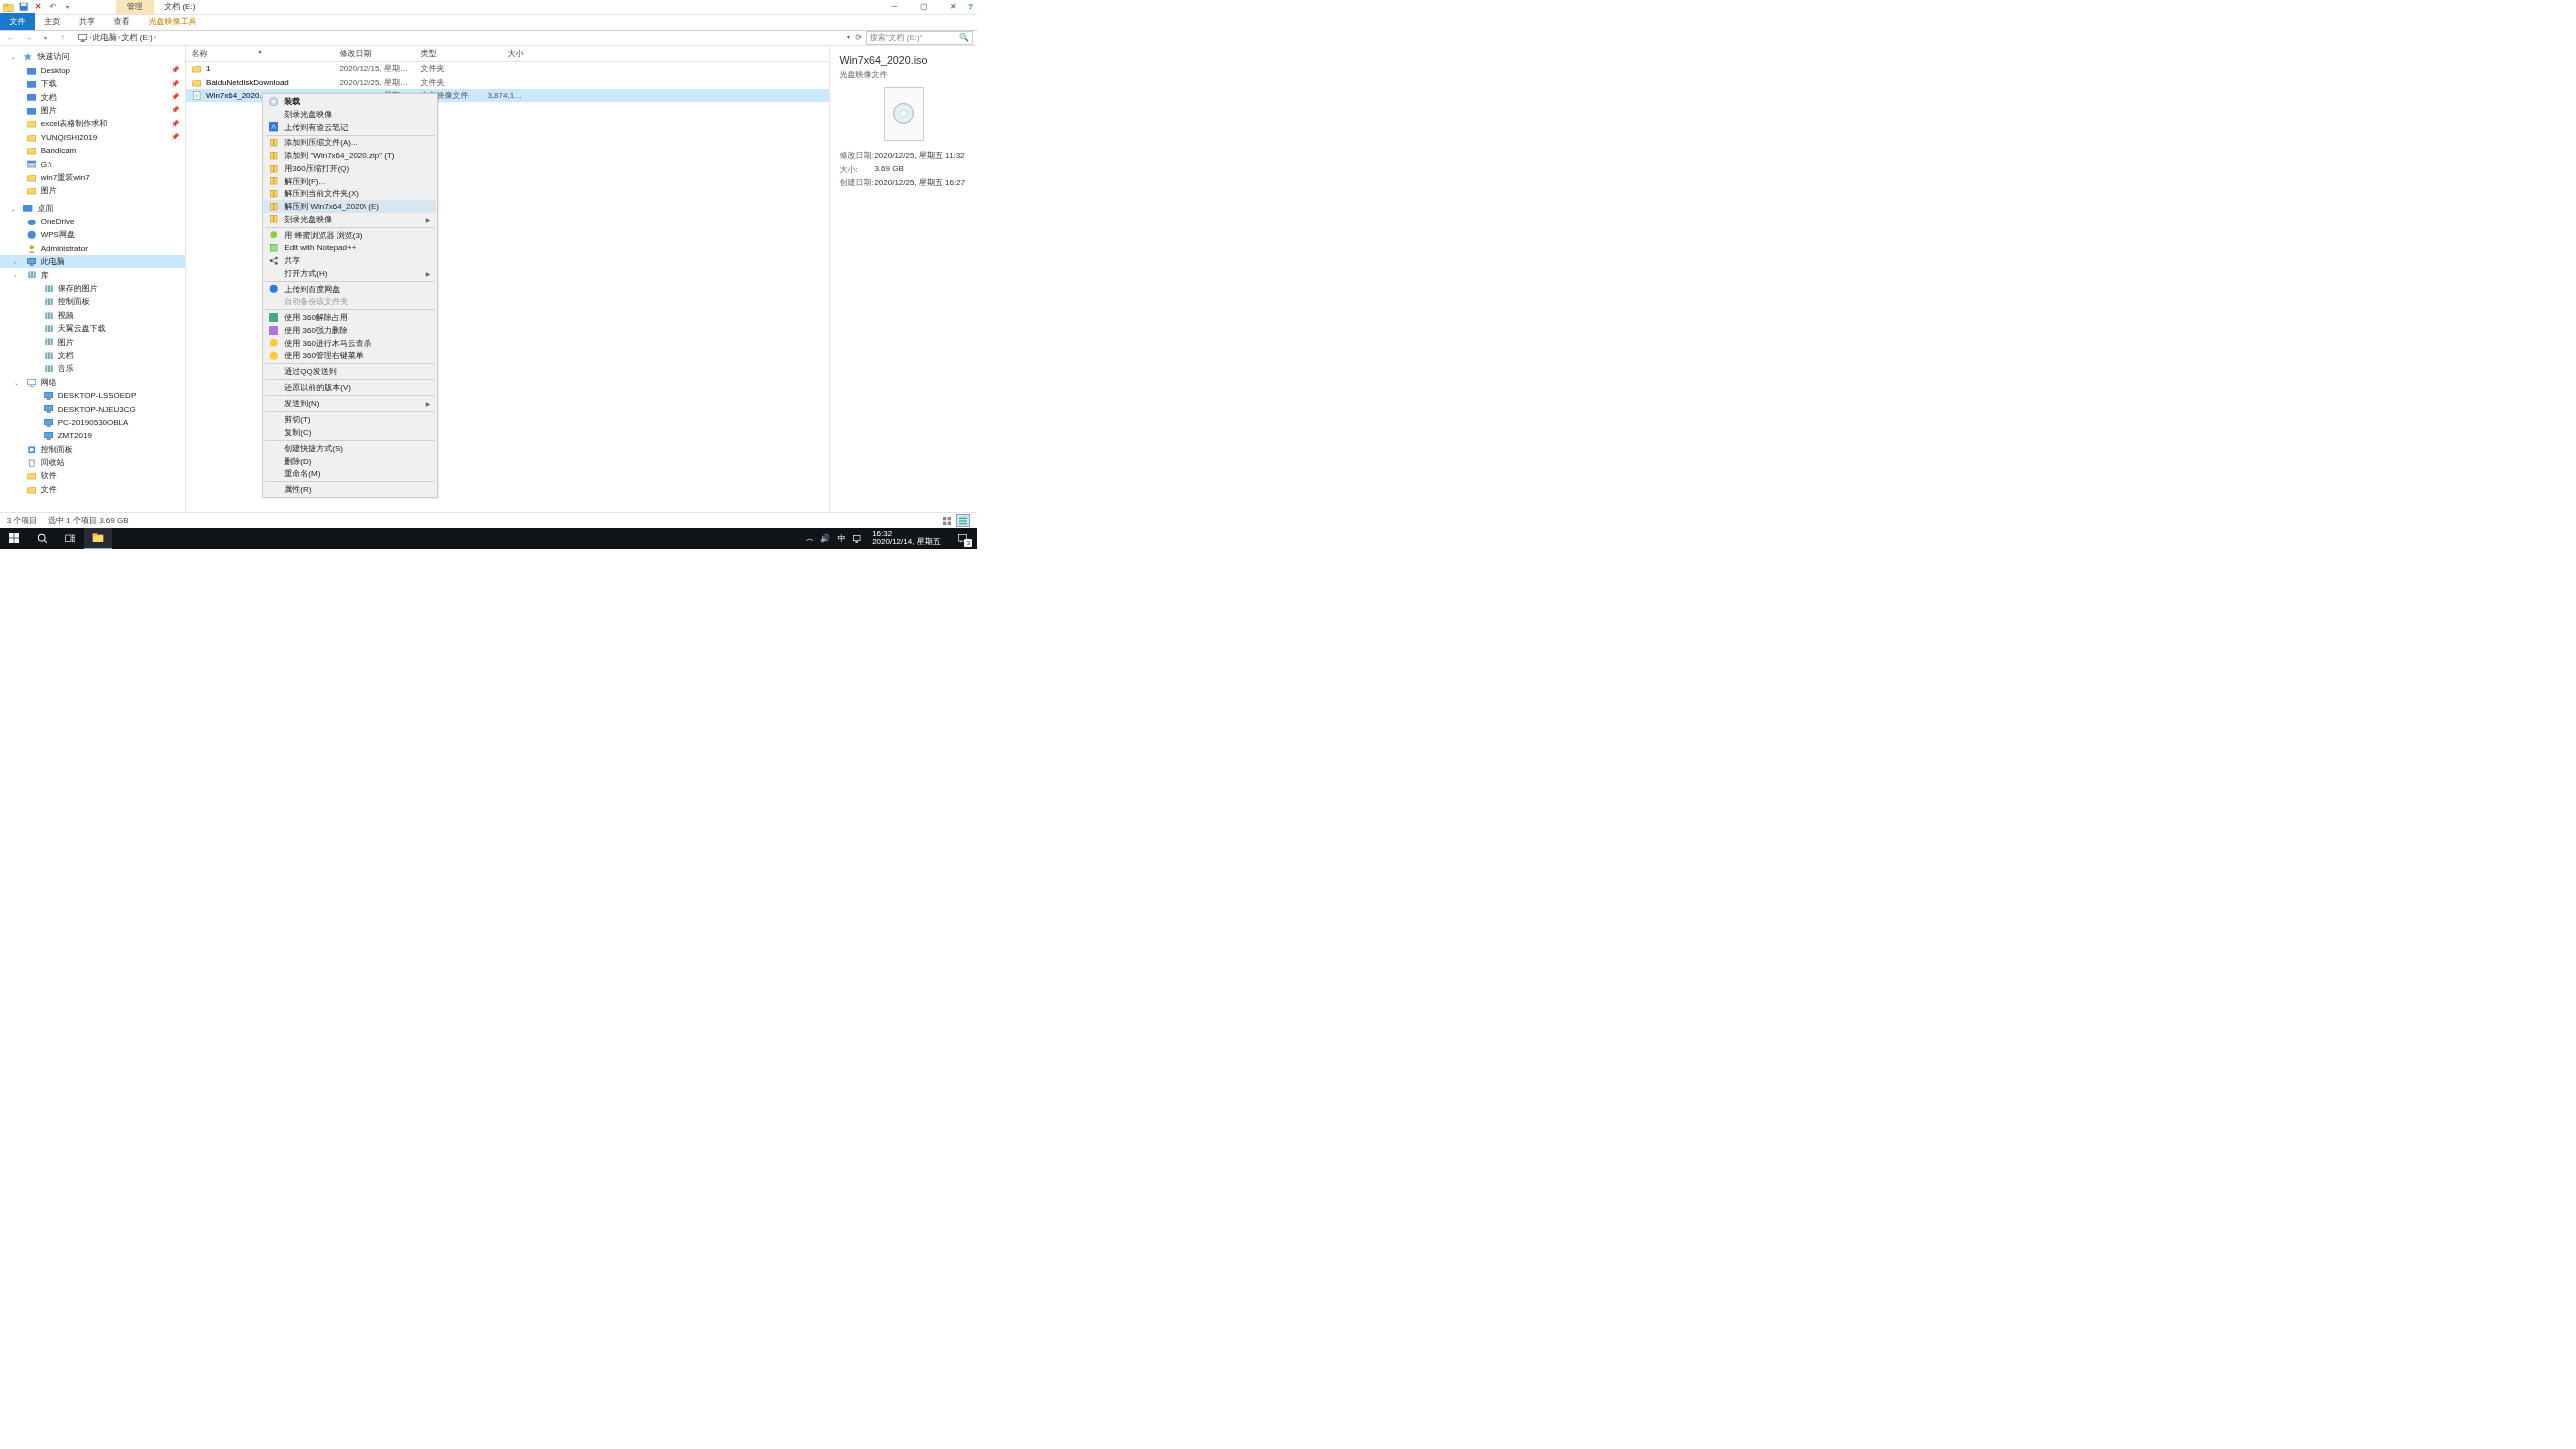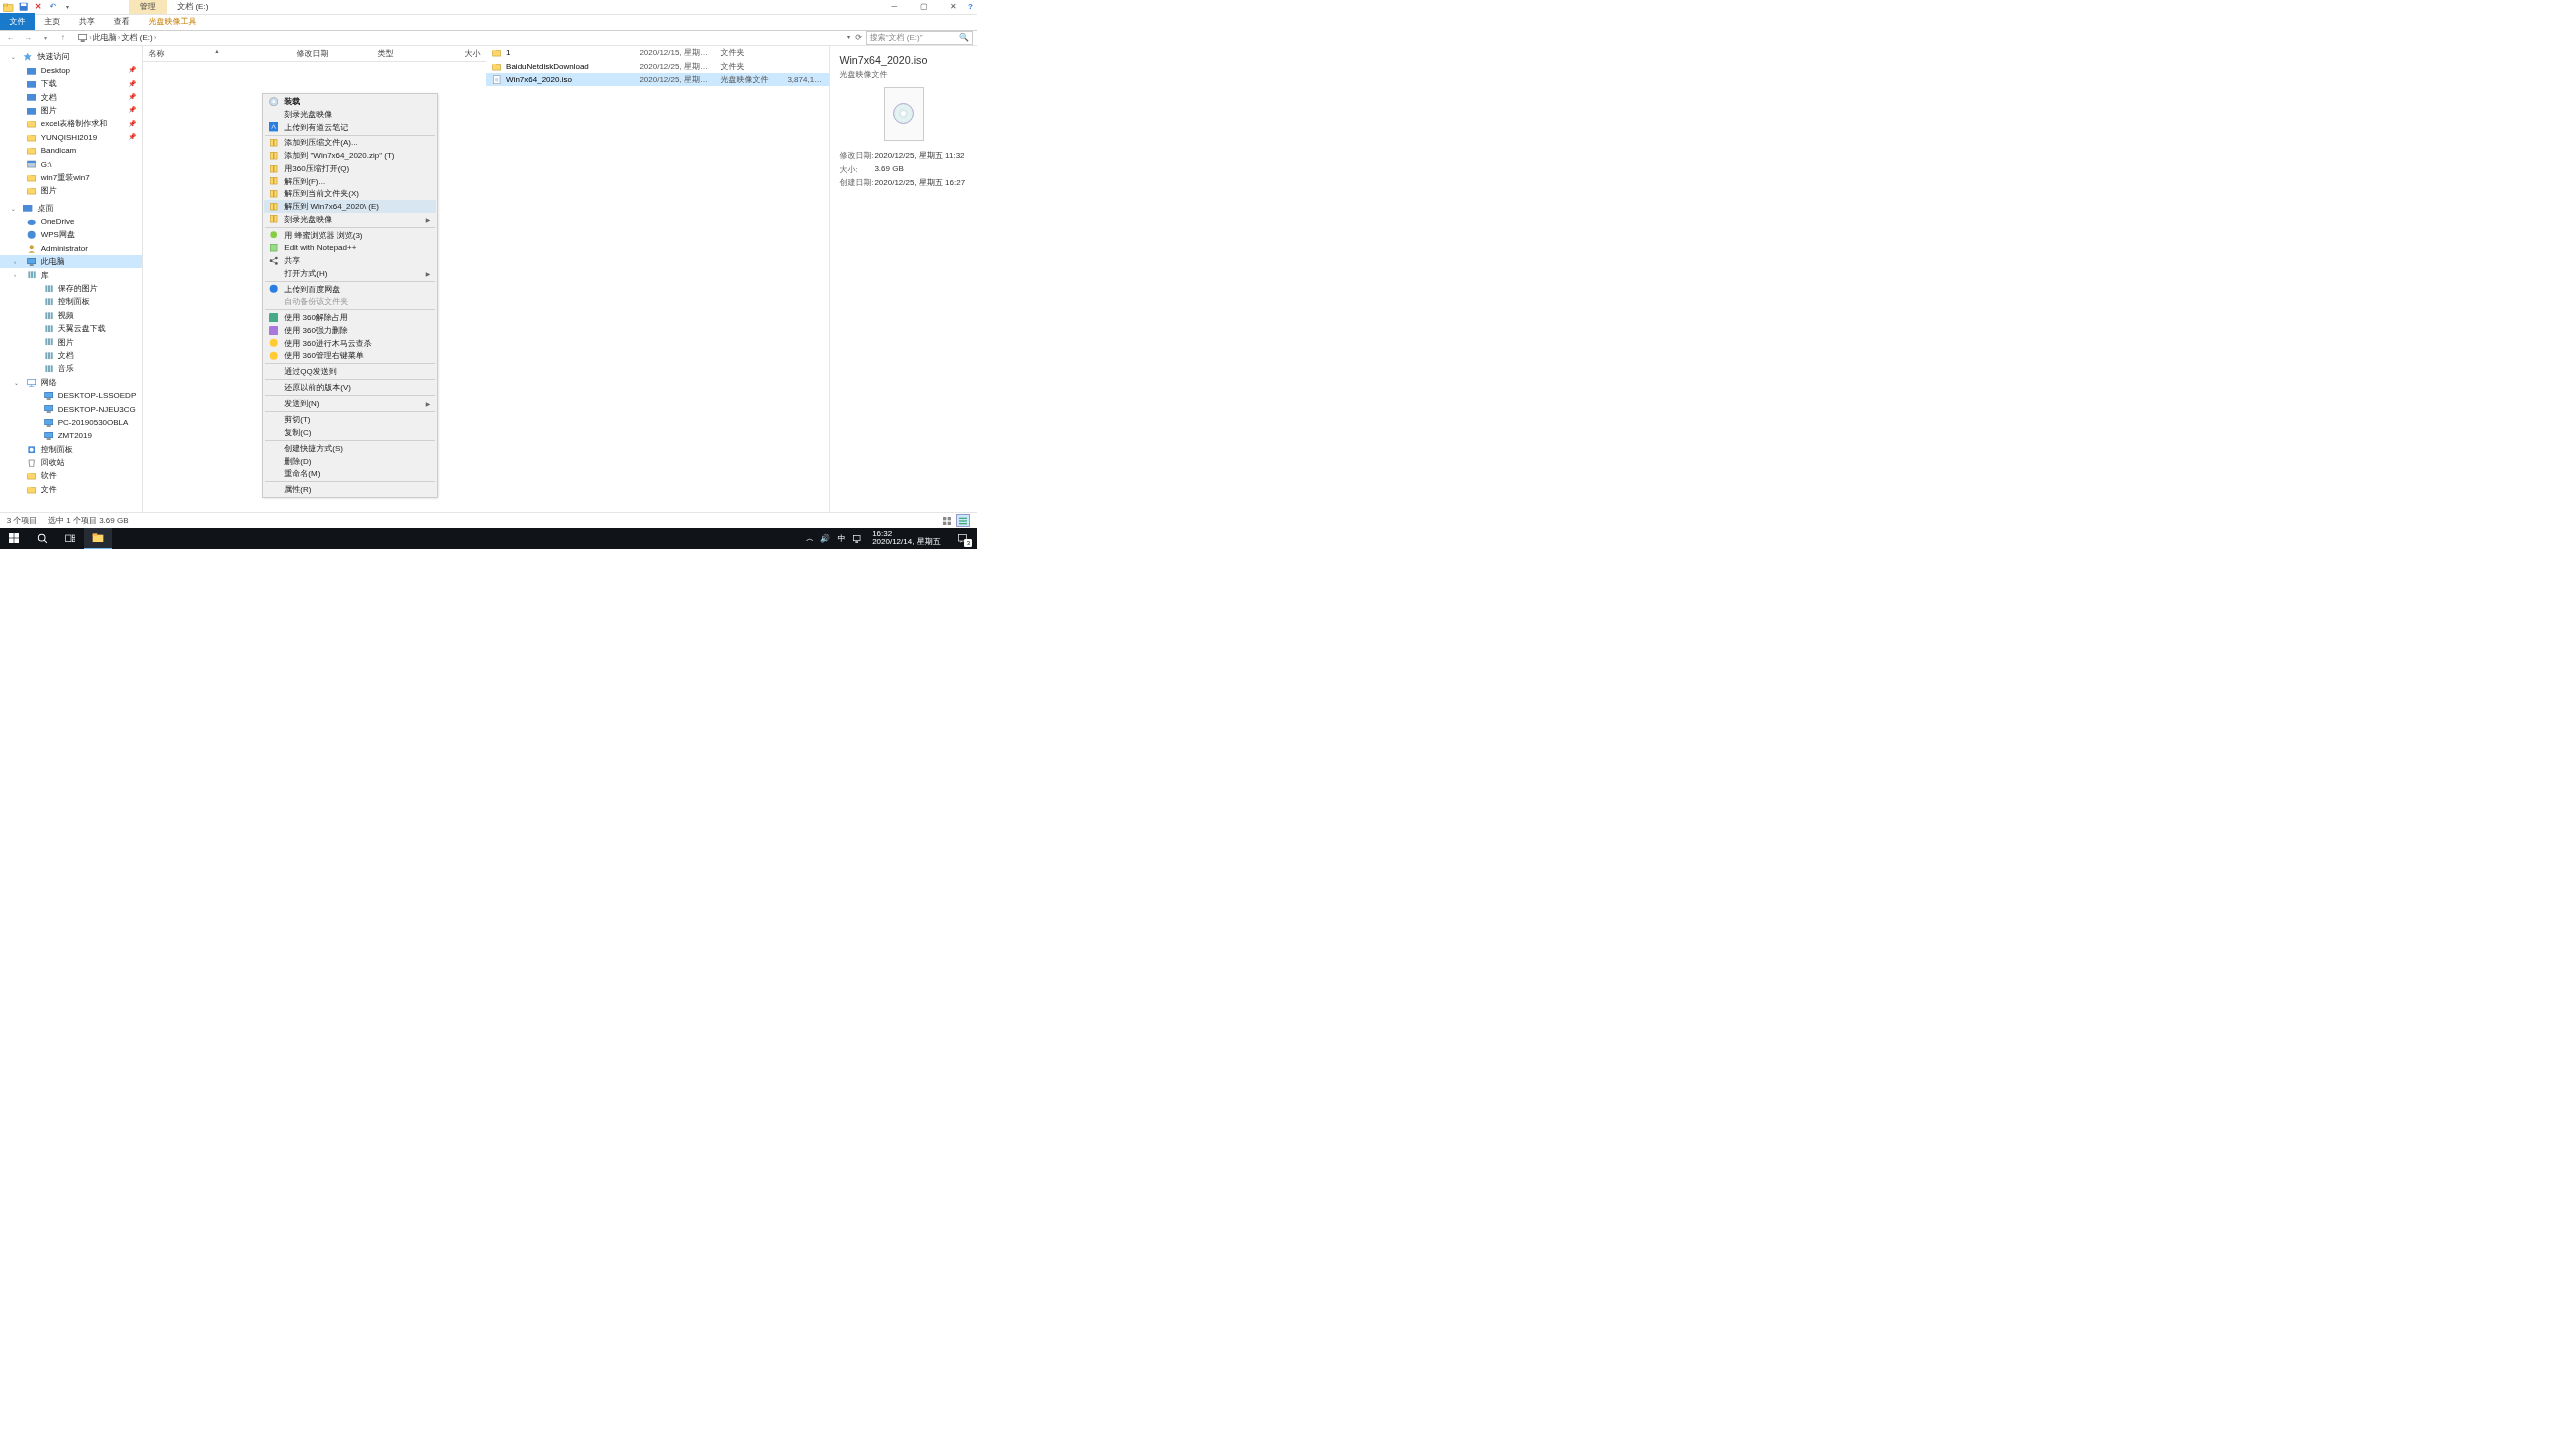--- a/index.html
+++ b/index.html
@@ -1,20 +1,20 @@
 <!DOCTYPE html>
 <html><head>
 <meta charset="utf-8">
 <style>
 *{margin:0;padding:0;box-sizing:border-box;font-family:"Microsoft YaHei","Segoe UI",sans-serif;font-size:8px;user-select:none}
 body{width:977px;height:549px;background:#fff;overflow:hidden;position:relative}
 .titlebar{height:14.8px;background:#fff;display:flex;align-items:center;border-bottom:0.7px solid #e5e5e5}
 .qat{display:flex;align-items:center;padding:0 2.7px;gap:2.7px}
 .qat-ico{width:12px;height:12px;display:flex;align-items:center;justify-content:center}
-.tab-ctx{background:#f8e6b8;padding:1.3px 10.7px;color:#444;margin-left:53px}
+.tab-ctx{background:#f8e6b8;padding:1.3px 10.7px;color:#444;margin-left:40px}
 .tab-title{padding:1.3px 10.7px;color:#333}
 .win-ctrl{margin-left:auto;display:flex}
 .win-btn{width:29.5px;height:14.8px;display:flex;align-items:center;justify-content:center;color:#555}
 .help{color:#1a73e8;font-weight:bold;margin-right:4px;display:flex;align-items:center}
 .ribbon{height:16px;display:flex;align-items:flex-end;background:#fff;border-bottom:0.7px solid #d0d0d0}
 .ribbon-tab{padding:2.7px 9.4px;color:#333;cursor:pointer}
 .ribbon-tab.active{background:#1979ca;color:#fff}
 .ribbon-tab.hot{color:#c77d00}
 .addrbar{height:15.4px;display:flex;align-items:center;border-bottom:0.7px solid #e5e5e5;padding:0 4px;gap:4px}
 .nav-btn{width:13.4px;height:13.4px;display:flex;align-items:center;justify-content:center;color:#888}
@@ -27,21 +27,21 @@
 .nav{width:186px;border-right:0.7px solid #e5e5e5;overflow-y:auto;padding-top:4px}
 .nav-item{display:flex;align-items:center;height:13.4px;padding-left:10.7px;cursor:pointer;gap:4px;color:#222}
 .nav-item.d1{padding-left:14px}
 .nav-item.d2{padding-left:31px}
 .nav-item.sel{background:#cce8ff}
 .exp{width:8px;color:#666;font-size:6px}
 .nico{width:10.7px;height:10.7px;display:flex;align-items:center;justify-content:center}
 .pin{margin-left:auto;margin-right:5.4px;color:#999;font-size:6.7px}
 .spacer{height:4px}
 .content{flex:1;display:flex}
-.filelist{flex:1;display:flex;flex-direction:row}
+.filelist{flex:1;display:flex;flex-direction:column}
 .cols{display:flex;height:16px;align-items:center;border-bottom:0.7px solid #e5e5e5;color:#444}
 .col{padding:0 5.4px;position:relative}
 .col-name{width:148px}
 .col-date{width:81px}
 .col-type{width:67px}
 .col-size{width:47px;text-align:right}
 .sort-ind{position:absolute;left:50%;top:0;transform:translateX(-50%);font-size:5.4px;color:#666}
 .rows{flex:1;position:relative}
 .row{display:flex;height:13.4px;align-items:center;cursor:pointer}
 .row.sel{background:#cce8ff}

